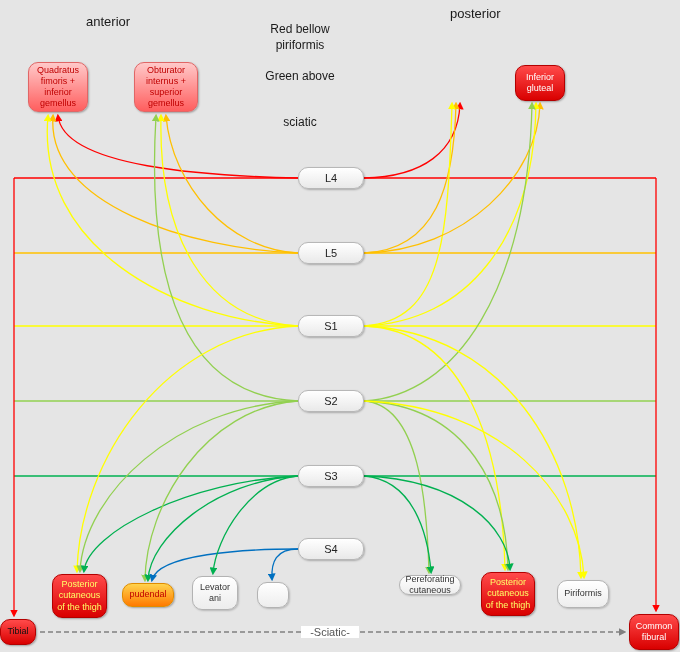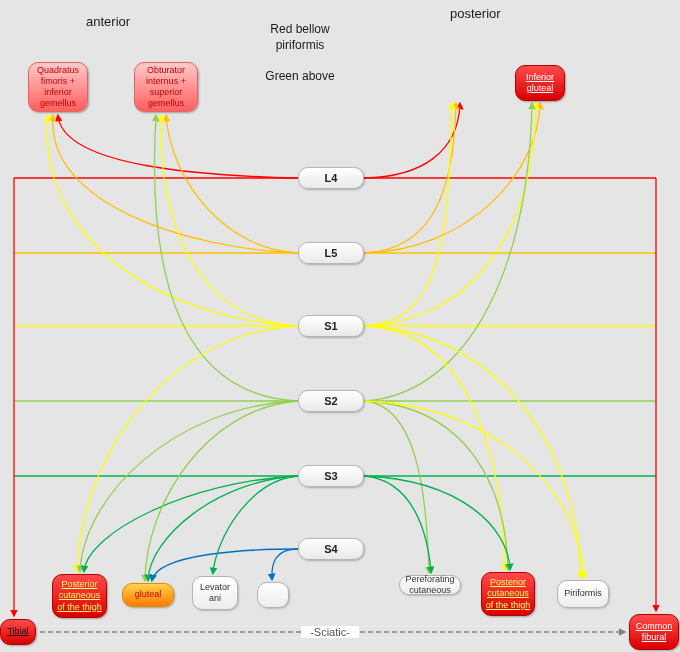--- a/index.html
+++ b/index.html
@@ -5,28 +5,28 @@
   * { margin:0; padding:0; box-sizing:border-box; }
   html,body { background:#ffffff; font-family:"Liberation Sans", sans-serif; }
   .stage { position:relative; width:680px; height:652px; background:#e5e5e5; overflow:hidden; }
   svg { position:absolute; left:0; top:0; }
   .hdr { position:absolute; font-size:13px; color:#1a1a1a; z-index:3; }
   .legend-line { position:absolute; left:230px; width:140px; text-align:center; font-size:12px; color:#1a1a1a; z-index:3; }
   .node { position:absolute; display:flex; align-items:center; justify-content:center; text-align:center;
           border-radius:10px; font-size:9px; line-height:1.25; z-index:2; padding:2px; }
   .pink      { background:linear-gradient(#ffc9c9,#ff5e5e); border:1px solid #e06666; color:#c00000; box-shadow:1px 1px 2px rgba(0,0,0,.3); }
   .greennode { background:linear-gradient(#2ec84e,#00923c); border:1px solid #1e7a34; color:#8b0000; box-shadow:1px 1px 2px rgba(0,0,0,.3); }
-  .rednode   { background:linear-gradient(#ff4a4a,#d90000); border:1px solid #b30000; color:#ffffff; box-shadow:1px 1px 2px rgba(0,0,0,.3);text-decoration:underline; }
+  .rednode   { background:linear-gradient(#ff4a4a,#d90000); border:1px solid #b30000; color:#ffffff; box-shadow:1px 1px 2px rgba(0,0,0,.3); }
   .rednode.yellowtext { color:#ffff66; }
   .rednode.blacktext  { color:#111111; }
   .orangenode{ background:linear-gradient(#ffd34d,#ff7a00); border:1px solid #e08c00; color:#c00000; box-shadow:1px 1px 2px rgba(0,0,0,.3); }
   .whitenode { background:linear-gradient(#ffffff,#ededed); border:1px solid #b3b3b3; color:#333333; box-shadow:1px 1px 2px rgba(0,0,0,.2); }
   .root { position:absolute; left:298px; width:66px; height:22px; background:linear-gradient(#ffffff,#e9e9e9);
           border:1px solid #b7b7b7; border-radius:10px; display:flex; align-items:center; justify-content:center;
-          font-size:11px; color:#222; z-index:2; box-shadow:1px 1px 2px rgba(0,0,0,.25);font-weight:bold; }
+          font-size:11px; color:#222; z-index:2; box-shadow:1px 1px 2px rgba(0,0,0,.25); }
   .sciatic { position:absolute; left:301px; top:626px; width:58px; text-align:center; font-size:11px; color:#555; background:#fff; z-index:3; }
 </style>
 </head>
 <body>
 
 <div class="stage">
 
   <svg id="edges-svg" width="680" height="652" viewBox="0 0 680 652">
     <defs id="marker-defs">
         <marker id="ar-red" viewBox="0 0 10 10" refX="7" refY="5" markerWidth="6" markerHeight="6" orient="auto-start-reverse">
@@ -89,34 +89,35 @@
         <path d="M364,401 C502,406 580,495 584,577" fill="none" stroke="#ffff00" stroke-width="1.3" marker-end="url(#ar-yellow)"></path>
       </g>
   </svg>
 
   <div class="hdr" style="left:86px;top:14px">anterior</div>
   <div class="hdr" style="left:450px;top:6px">posterior</div>
 
   <div class="legend-line" style="top:22px">Red bellow</div>
   <div class="legend-line" style="top:38px">piriformis</div>
   <div class="legend-line" style="top:69px">Green above</div>
+  <div class="legend-line" style="top:115px">sciatic</div>
 
   <div class="node pink" style="left:28px;top:62px;width:60px;height:50px">Quadratus fimoris + inferior gemellus</div>
   <div class="node pink" style="left:134px;top:62px;width:64px;height:50px">Obturator internus + superior gemellus</div>
   <div class="node rednode" style="left:515px;top:65px;width:50px;height:36px">Inferior gluteal</div>
 
   <div class="root" style="top:167px">L4</div>
   <div class="root" style="top:242px">L5</div>
   <div class="root" style="top:315px">S1</div>
   <div class="root" style="top:390px">S2</div>
   <div class="root" style="top:465px">S3</div>
   <div class="root" style="top:538px">S4</div>
 
   <div class="node rednode yellowtext" style="left:52px;top:574px;width:55px;height:44px">Posterior cutaneous of the thigh</div>
-  <div class="node orangenode" style="left:122px;top:583px;width:52px;height:24px">gluteal</div>
+  <div class="node orangenode" style="left:122px;top:583px;width:52px;height:24px">pudendal</div>
   <div class="node whitenode" style="left:192px;top:576px;width:46px;height:34px">Levator ani</div>
   <div class="node whitenode" style="left:257px;top:582px;width:32px;height:26px"></div>
   <div class="node whitenode" style="left:399px;top:575px;width:62px;height:20px">Pereforating cutaneous</div>
   <div class="node rednode yellowtext" style="left:481px;top:572px;width:54px;height:44px">Posterior cutaneous of the thigh</div>
   <div class="node whitenode" style="left:557px;top:580px;width:52px;height:28px">Piriformis</div>
 
   <div class="node rednode blacktext" style="left:0px;top:619px;width:36px;height:26px">Tibial</div>
   <div class="node rednode" style="left:629px;top:614px;width:50px;height:36px">Common fibural</div>
 
   <div class="sciatic">-Sciatic-</div>

